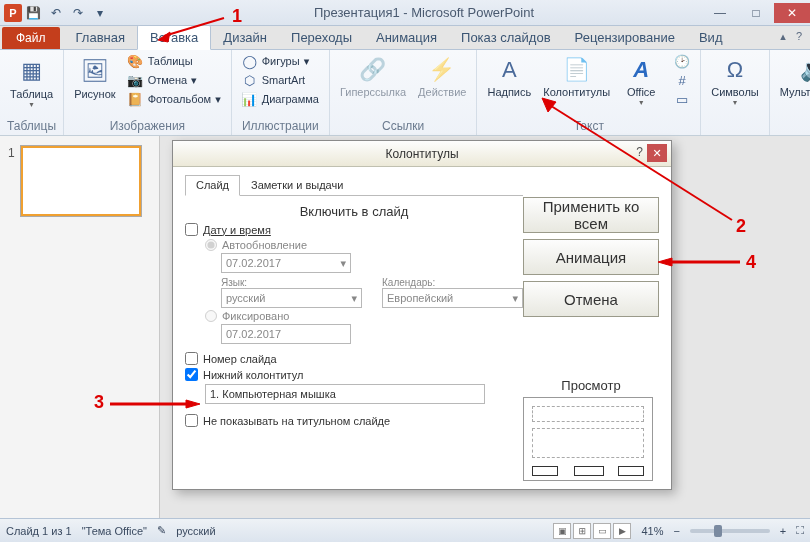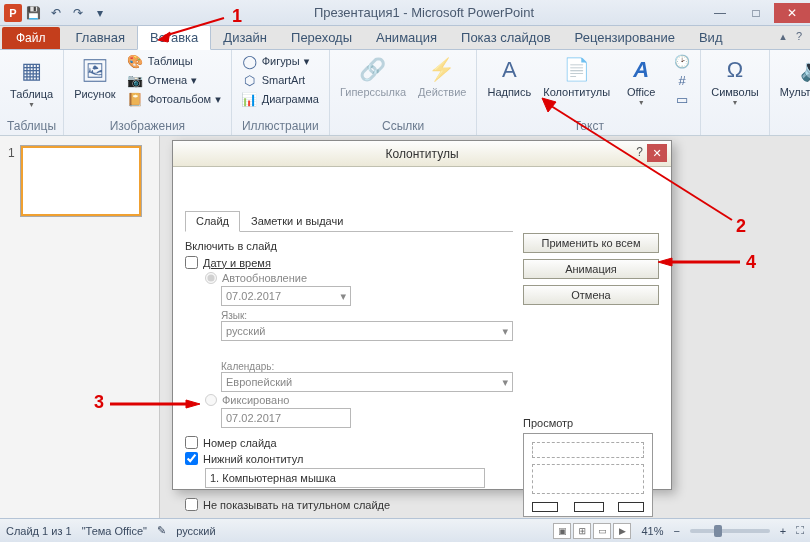--- a/index.html
+++ b/index.html
@@ -41,38 +41,38 @@
   .thumb { display: flex; gap: 6px; }
   .thumbnum { font-size: 12px; color: #555; }
   .thumbslide { width: 120px; height: 70px; background: #fff; border: 2px solid #f0a030; box-shadow: 0 0 0 1px #aaa; font-size: 5px; color: #888; padding: 6px; }
   .canvas { flex: 1; position: relative; background: #e6e6e6; }
 
   
   .dialog { position: absolute; left: 172px; top: 140px; width: 500px; height: 350px; background: #fff; border: 1px solid #8a8a8a; box-shadow: 4px 4px 10px rgba(0,0,0,.25); }
   .dlg-title { height: 26px; background: linear-gradient(#fdfdfd,#ece9d8); display: flex; align-items: center; justify-content: center; font-size: 12px; color: #333; position: relative; border-bottom: 1px solid #c0c0b0; }
   .dlg-close { position: absolute; right: 4px; top: 3px; width: 20px; height: 18px; background: #c75050; color: #fff; display: flex; align-items: center; justify-content: center; font-size: 11px; cursor: pointer; }
   .dlg-help { position: absolute; right: 28px; top: 4px; font-size: 12px; color: #555; cursor:pointer; }
-  .dlg-body { padding: 8px 12px; display: flex; gap: 10px; height: calc(100% - 26px); margin-top: 36px; }
+  .dlg-body { padding: 8px 12px; display: flex; height: calc(100% - 26px); }
   .dlg-left { flex: 1; }
   .dlg-right { width: 136px; display: flex; flex-direction: column; gap: 6px; padding-top: 22px; }
   .dlg-tabs { display: flex; border-bottom: 1px solid #bbb; margin-bottom: 8px; }
   .dlg-tab { padding: 3px 10px; font-size: 11px; color: #333; border: 1px solid transparent; cursor: pointer; }
   .dlg-tab.active { background: #fff; border: 1px solid #bbb; border-bottom: 1px solid #fff; margin-bottom: -1px; }
-  .fieldset-lbl { font-size: 11px; color: #333; margin: 4px 0; }
+  .fieldset-lbl { font-size: 13px; color: #333; margin: 4px 0; text-align: center; }
   .chk { display: flex; align-items: center; gap: 5px; font-size: 11px; color: #333; margin: 3px 0; }
   .chk input { width: 13px; height: 13px; }
   .radio { display: flex; align-items: center; gap: 5px; font-size: 11px; color: #888; margin: 2px 0 2px 20px; }
   .radio input { width: 12px; height: 12px; }
   .combo, .textin { height: 20px; border: 1px solid #b8b8b8; font-size: 11px; padding: 1px 4px; background: #fff; color: #888; }
   .combo { display: flex; align-items: center; justify-content: space-between; }
   .indent { margin-left: 36px; }
-  .row2 { display: flex; gap: 20px; margin: 2px 0; flex-direction: column; }
+  .row2 { display: flex; gap: 20px; margin: 2px 0; }
   .row2 > div { flex: 1; }
   .tiny { font-size: 10px; color: #888; }
-  .dbtn { height: 20px; border: 1px solid #9a9a8a; background: linear-gradient(#fdfdfd,#e8e8e0); font-size: 11px; color: #333; cursor: pointer; }
+  .dbtn { height: 36px; border: 1px solid #9a9a8a; background: linear-gradient(#fdfdfd,#e8e8e0); font-size: 15px; color: #333; cursor: pointer; }
   .preview-box { margin-top: auto; }
   .preview-box .pv { width: 130px; height: 84px; border: 1px solid #999; background: #fff; margin-top: 4px; position: relative; }
   .pv .pin { position: absolute; border: 1px dashed #aaa; }
   .pv .ft { position: absolute; bottom: 4px; height: 10px; border: 1px solid #333; }
 
   
   .statusbar { height: 24px; background: linear-gradient(#eef2f6,#dce4ee); border-top: 1px solid #b5c4d6; display: flex; align-items: center; font-size: 11px; color: #3a4a60; padding: 0 6px; gap: 10px; }
   .statusbar .spacer { flex: 1; }
   .viewbtns { display: flex; gap: 2px; align-items: center; }
   .vb { width: 18px; height: 16px; border: 1px solid #b0b0b0; background: #fff; font-size: 9px; display:flex; align-items:center; justify-content:center; color:#666;}

